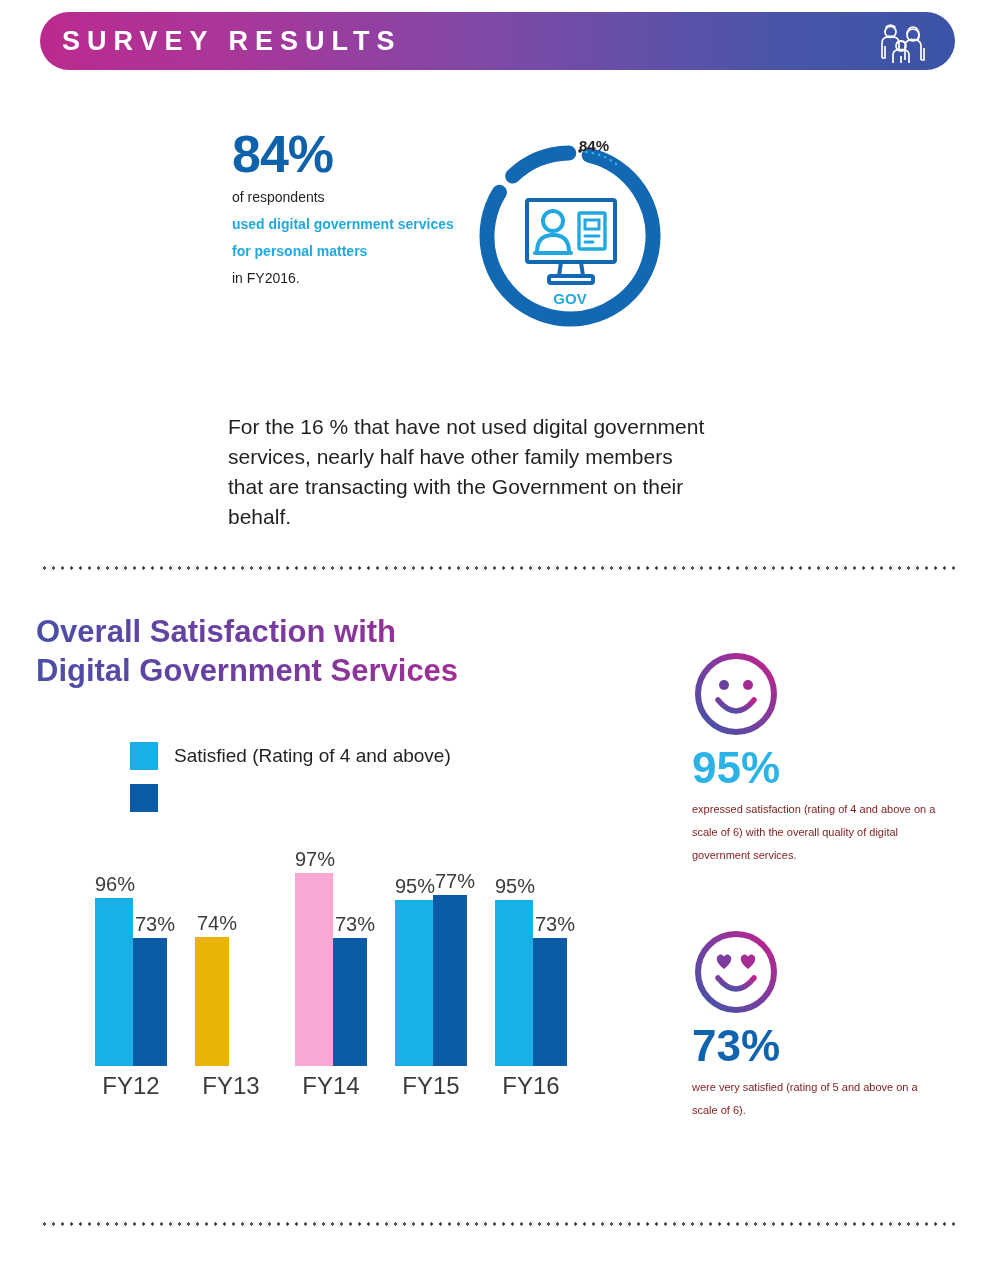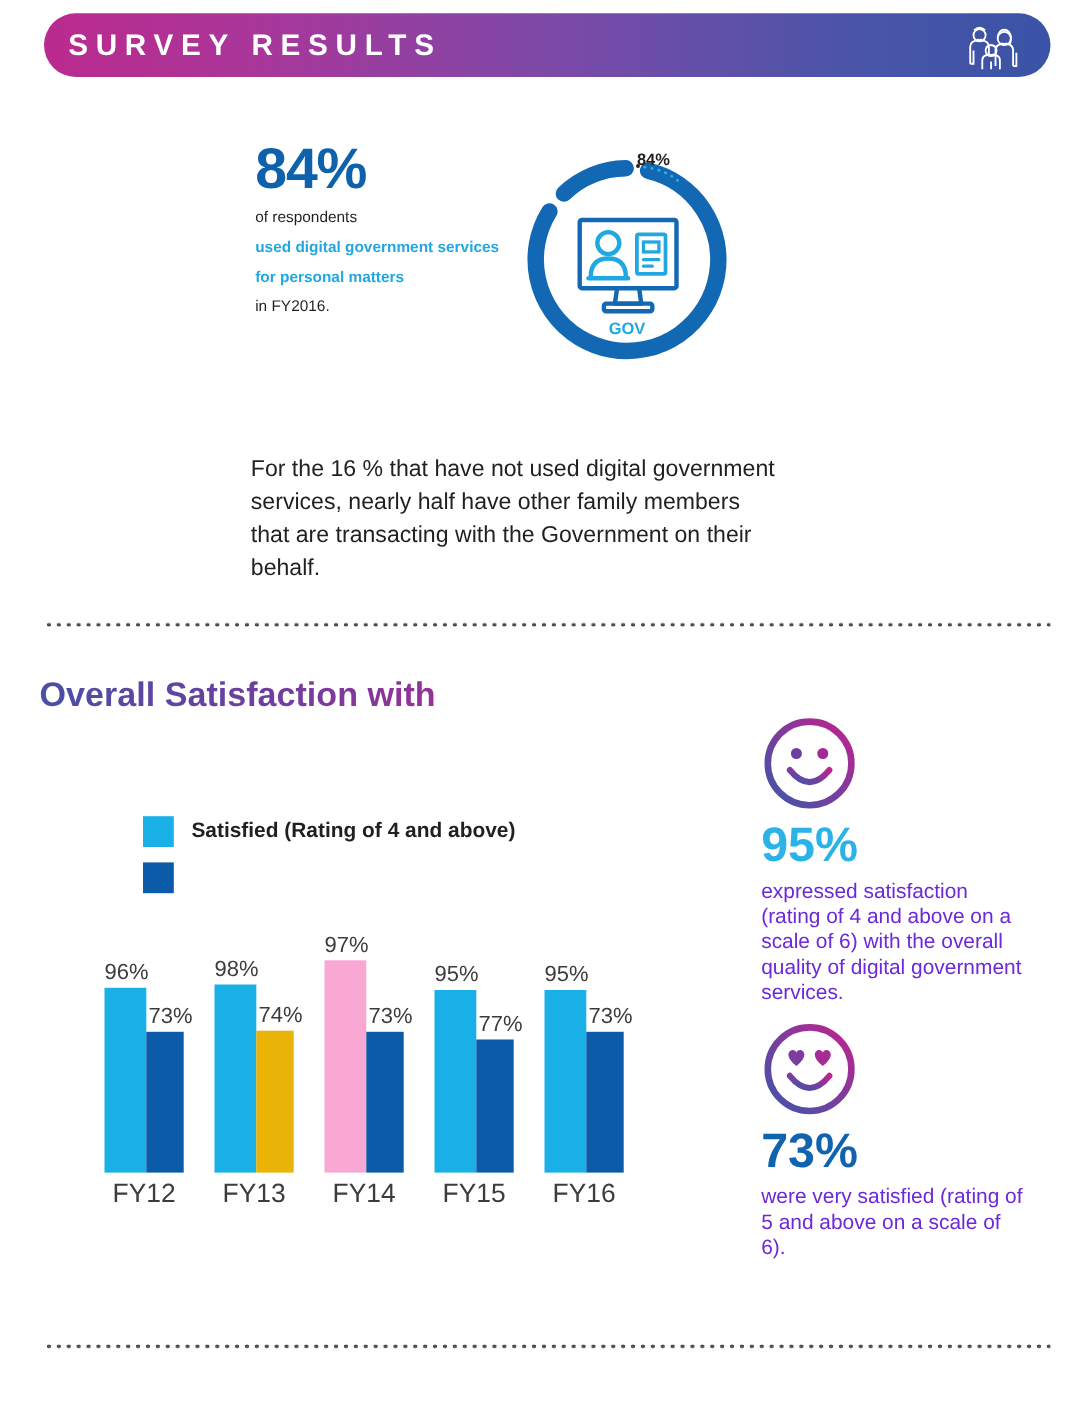--- a/index.html
+++ b/index.html
@@ -53,21 +53,21 @@
   
   .sec-head{
     position:absolute;left:36px;top:612px;width:560px;
     font-size:31px;font-weight:bold;line-height:39px;
     background:linear-gradient(90deg,#4a4fa6 0%, #6c3fa0 35%, #9c2f96 70%, #b32a8e 100%);
     -webkit-background-clip:text;background-clip:text;
     -webkit-text-fill-color:transparent;color:#7a3c9c;
   }
 
   
-  .legend{position:absolute;left:130px;top:742px;font-weight:bold;}
+  .legend{position:absolute;left:130px;top:742px;}
   .legend-row{display:flex;align-items:center;margin-bottom:14px;}
   .swatch{width:28px;height:28px;margin-right:16px;flex:0 0 auto;}
   .legend-label{font-size:19px;color:#231f20;}
 
   
   .chart{position:absolute;left:60px;top:862px;width:570px;height:240px;}
   .bar-group{position:absolute;bottom:36px;width:72px;}
   .bar-pair{display:flex;align-items:flex-end;height:175px;}
   .bar{width:38px;position:relative;}
   .bar.dark{width:34px;}
@@ -78,21 +78,21 @@
   .bar.dark .bar-val{left:2px;}
   .grp-label{
     position:absolute;left:-8px;width:88px;text-align:center;
     bottom:-34px;font-size:24px;color:#3c3c3c;
   }
 
   
   .side{position:absolute;left:692px;width:245px;}
   .side .face{margin-bottom:4px;}
   .side .num{font-size:44px;font-weight:bold;line-height:1.0;margin:2px 0 8px 0;}
-  .side .desc{font-size:19px;line-height:23px;color:#6d28d9;}
+  .side .desc{font-size:11px;line-height:23px;color:#7f1d1d;}
   .side1{top:650px;}
   .side2{top:928px;}
   .num.cyan{color:#2bb3e8;}
   .num.blue{color:#1064af;}
 </style>
 </head>
 <body>
 
 <div class="page">
 
@@ -157,20 +157,21 @@
     <div style="position:absolute;left:114px;top:9px;font-size:15px;font-weight:bold;color:#231f20;">84%</div>
   </div>
 
   <div class="para16">For the 16 % that have not used digital government services,  nearly half have other family members that are transacting with the Government on their behalf.</div>
 
   <div class="divider top"></div>
   <div class="divider bottom"></div>
 
   <div class="sec-head">
     <div>Overall Satisfaction with</div>
+    <div>Digital Government Services</div>
   </div>
 
   <div class="legend">
     <div class="legend-row">
       <span class="swatch" style="background: rgb(25, 176, 232);"></span>
       <span class="legend-label">Satisfied (Rating of 4 and above)</span>
     </div>
     <div class="legend-row">
       <span class="swatch" style="background: rgb(11, 91, 168);"></span>
     </div>
@@ -183,23 +184,20 @@
             <span class="bar-val">96%</span>
           </div>
           <div class="bar dark" style="height: 127.75px; background: rgb(11, 91, 168);">
             <span class="bar-val">73%</span>
           </div>
         </div>
         <span class="grp-label">FY12</span>
       </div>
       <div class="bar-group" style="left: 135px;">
         <div class="bar-pair">
-          <div class="bar" style="height: 171.5px; background: rgb(25, 176, 232);">
-            <span class="bar-val">98%</span>
-          </div>
           <div class="bar dark" style="height: 129.5px; background: #eab308;">
             <span class="bar-val">74%</span>
           </div>
         </div>
         <span class="grp-label">FY13</span>
       </div>
       <div class="bar-group" style="left: 235px;">
         <div class="bar-pair">
           <div class="bar" style="height: 193px; background: #f9a8d4;">
             <span class="bar-val">97%</span>
@@ -208,21 +206,21 @@
             <span class="bar-val">73%</span>
           </div>
         </div>
         <span class="grp-label">FY14</span>
       </div>
       <div class="bar-group" style="left: 335px;">
         <div class="bar-pair">
           <div class="bar" style="height: 166.25px; background: rgb(25, 176, 232);">
             <span class="bar-val">95%</span>
           </div>
-          <div class="bar dark" style="height: 121px; background: rgb(11, 91, 168);">
+          <div class="bar dark" style="height: 171px; background: rgb(11, 91, 168);">
             <span class="bar-val">77%</span>
           </div>
         </div>
         <span class="grp-label">FY15</span>
       </div>
       <div class="bar-group" style="left: 435px;">
         <div class="bar-pair">
           <div class="bar" style="height: 166.25px; background: rgb(25, 176, 232);">
             <span class="bar-val">95%</span>
           </div>

